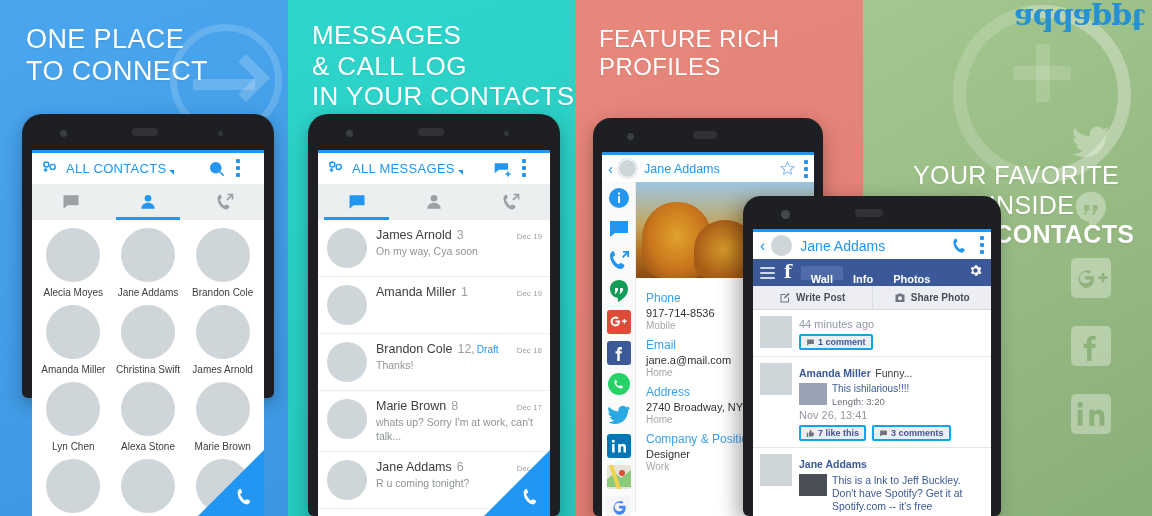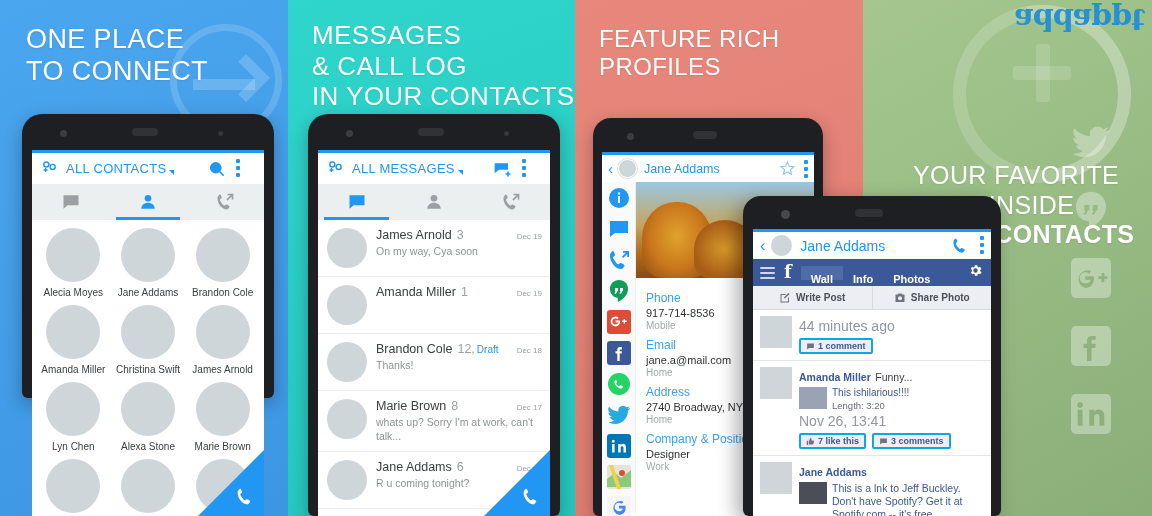--- a/index.html
+++ b/index.html
@@ -183,21 +183,21 @@
                    color:#4a4f57; font-weight:700; }
   .fb-actions .a + .a { border-left:1px solid #d8dbe2; }
   .fb-actions .a svg { width:12px;height:12px;fill:#6d7380;margin-right:5px; }
   .fb-feed { background:#fff; }
   .fb-post { display:flex; padding:6px 7px; border-bottom:1px solid #e4e6eb; }
   .fb-post .av { width:32px;height:32px;flex:0 0 auto;margin-right:7px;background:#cfd6da;overflow:hidden; }
   .fb-post .bd { flex:1; min-width:0; }
   .fb-post .au { color:#3b5998; font-size:10.5px; font-weight:700; display:inline; }
   .fb-post .tx { color:#3a3c41; font-size:10.5px; display:inline; }
   .fb-post .lk { color:#3b5998; font-size:10px; }
-  .fb-post .mt { color:#9197a3; font-size:14px; margin-top:2px; }
+  .fb-post .mt { color:#9197a3; font-size:11px; margin-top:2px; }
   .fb-post .thumb { width:28px;height:22px;flex:0 0 auto;margin-right:5px;background:#9aa3b4; }
   .fb-post .row2 { display:flex; margin-top:2px; }
   .fb-post .chips { display:flex; gap:6px; margin-top:4px; }
   .fb-post .chip { display:flex; align-items:center; background:#eceef3; border:2px solid #0ea5e9;
                    border-radius:2px; padding:1px 5px; font-size:9px; color:#3b5998; font-weight:700; }
   .fb-post .chip svg { width:9px;height:9px;fill:#6d7380;margin-right:3px; }
 
   
   .f1{background:linear-gradient(150deg,#8d6147,#d9a887);} .f2{background:linear-gradient(150deg,#e8c49a,#c98a55);}
   .f3{background:linear-gradient(150deg,#7fa05c,#d9b68f);} .f4{background:linear-gradient(150deg,#2f3d4c,#e3c0a5);}

